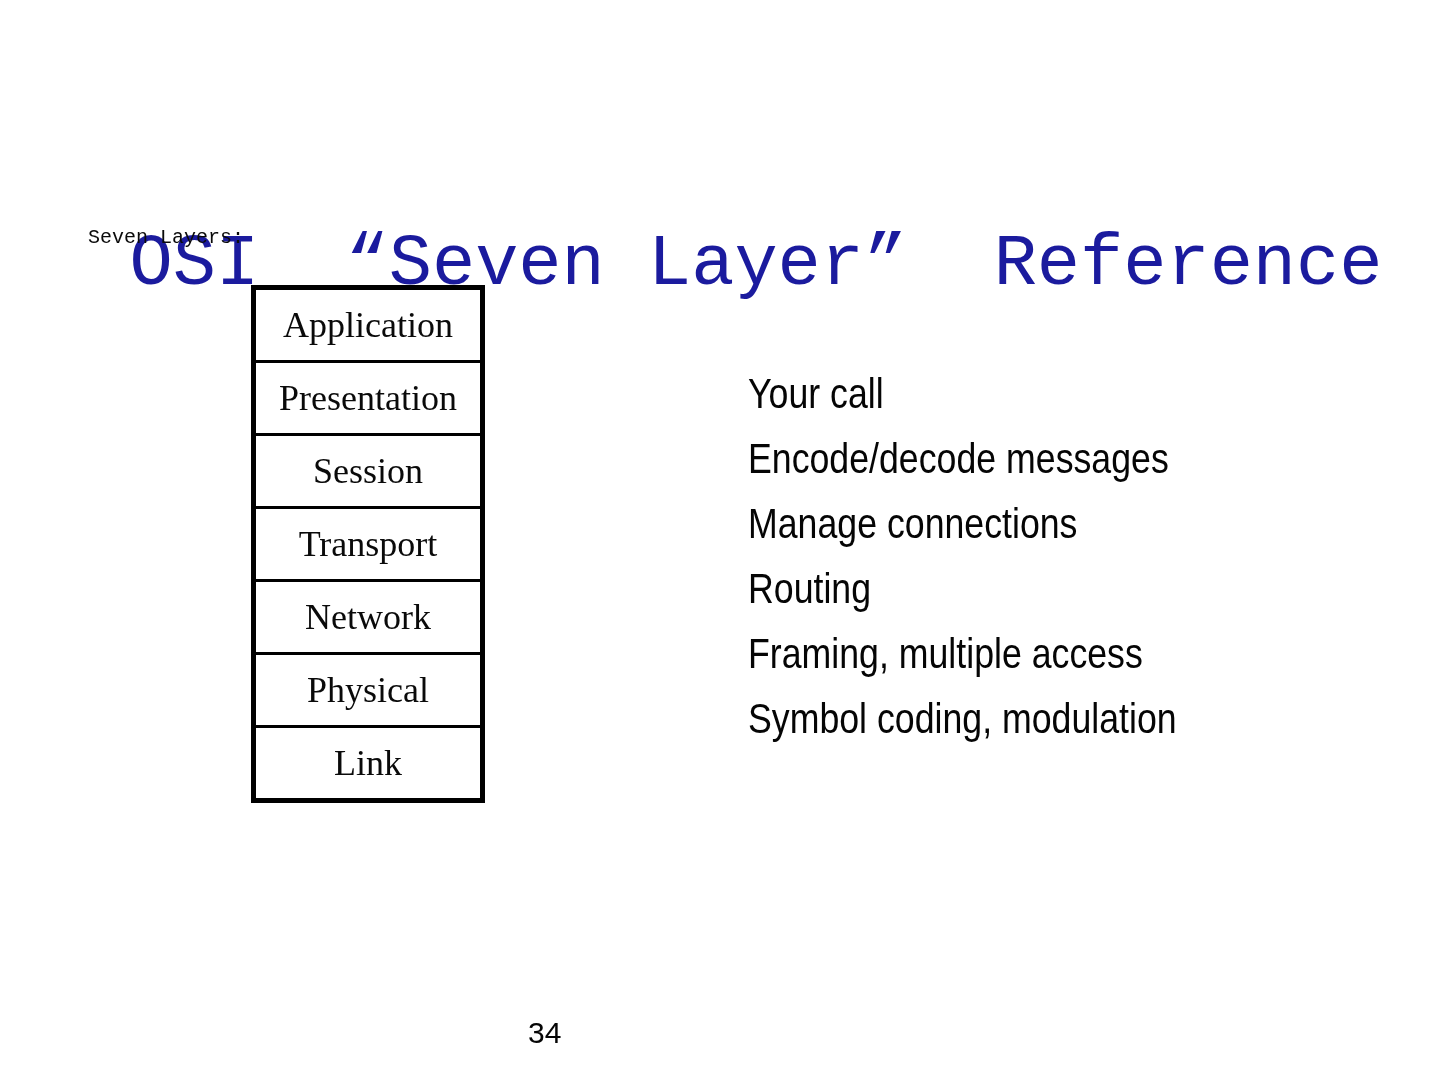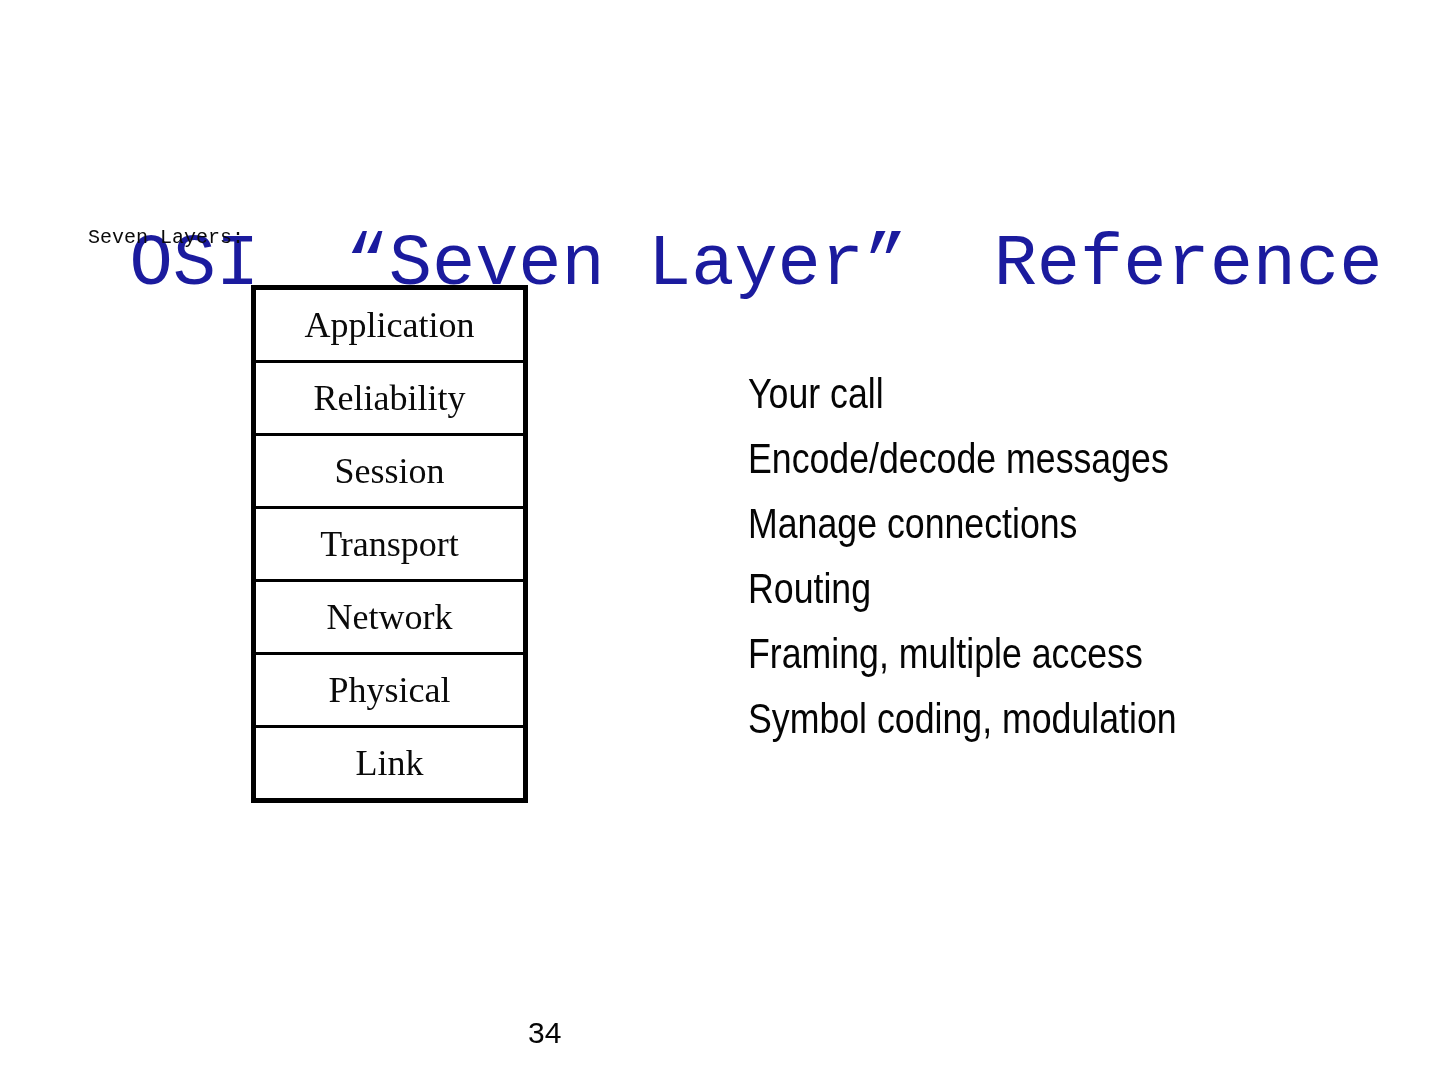--- a/index.html
+++ b/index.html
@@ -41,21 +41,21 @@
     line-height: 36px;
     color: #0a0a0a;
     white-space: pre;
   }
 
   
   .stack {
     position: absolute;
     left: 251px;
     top: 285px;
-    width: 277px;
+    width: 234px;
     height: 518px;
     box-sizing: border-box;
     border: 5px solid #000000;
     display: flex;
     flex-direction: column;
     background: #ffffff;
     justify-content: center;
   }
   .layer-row {
     flex: 1;
@@ -108,21 +108,21 @@
 <div class="slide">
 
   <div class="title" style="color: rgb(27, 27, 158); margin-left: 36px;">
     <div>OSI  “Seven Layer”  Reference</div>
   </div>
 
   <div class="section-label">Seven Layers:</div>
 
   <div class="stack">
     <div class="layer-row">Application</div>
-    <div class="layer-row">Reliability</div>
+    <div class="layer-row">Presentation</div>
     <div class="layer-row">Session</div>
     <div class="layer-row">Transport</div>
     <div class="layer-row">Network</div>
     <div class="layer-row">Physical</div>
     <div class="layer-row">Link</div>
   </div>
 
   <div class="functions">
     <div class="fn-line"><span>Your call</span></div>
     <div class="fn-line"><span>Encode/decode messages</span></div>

